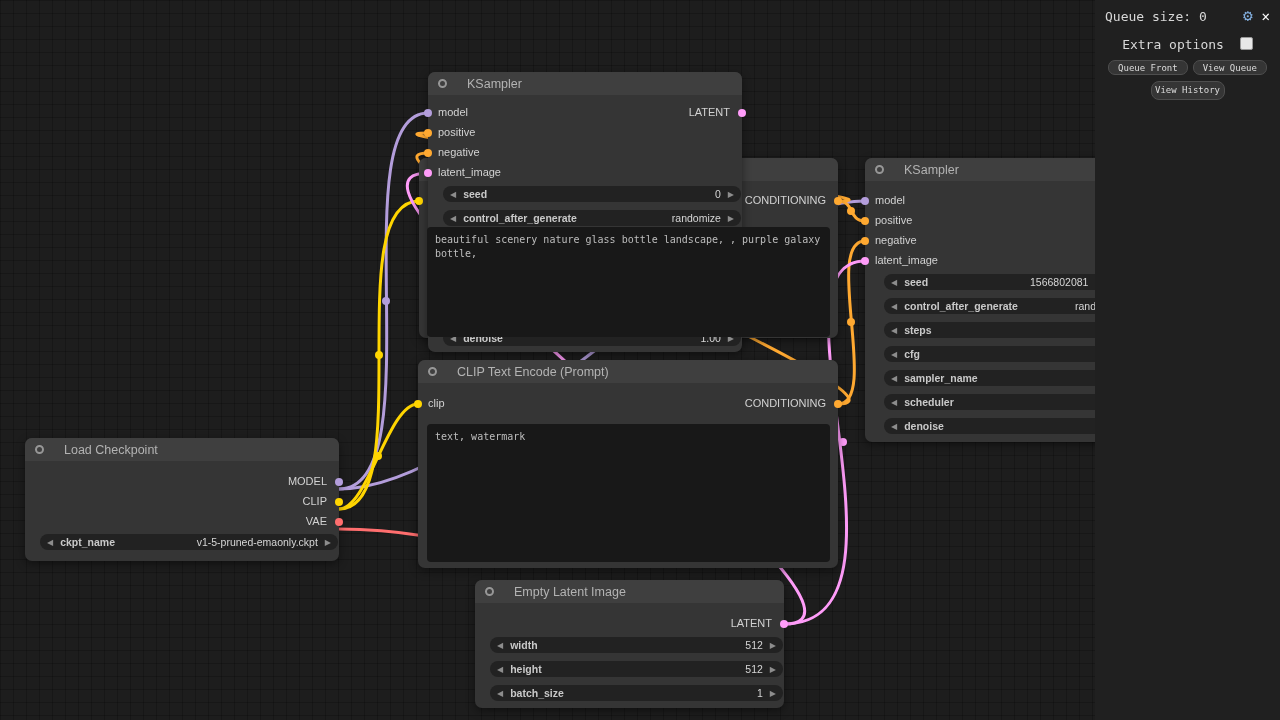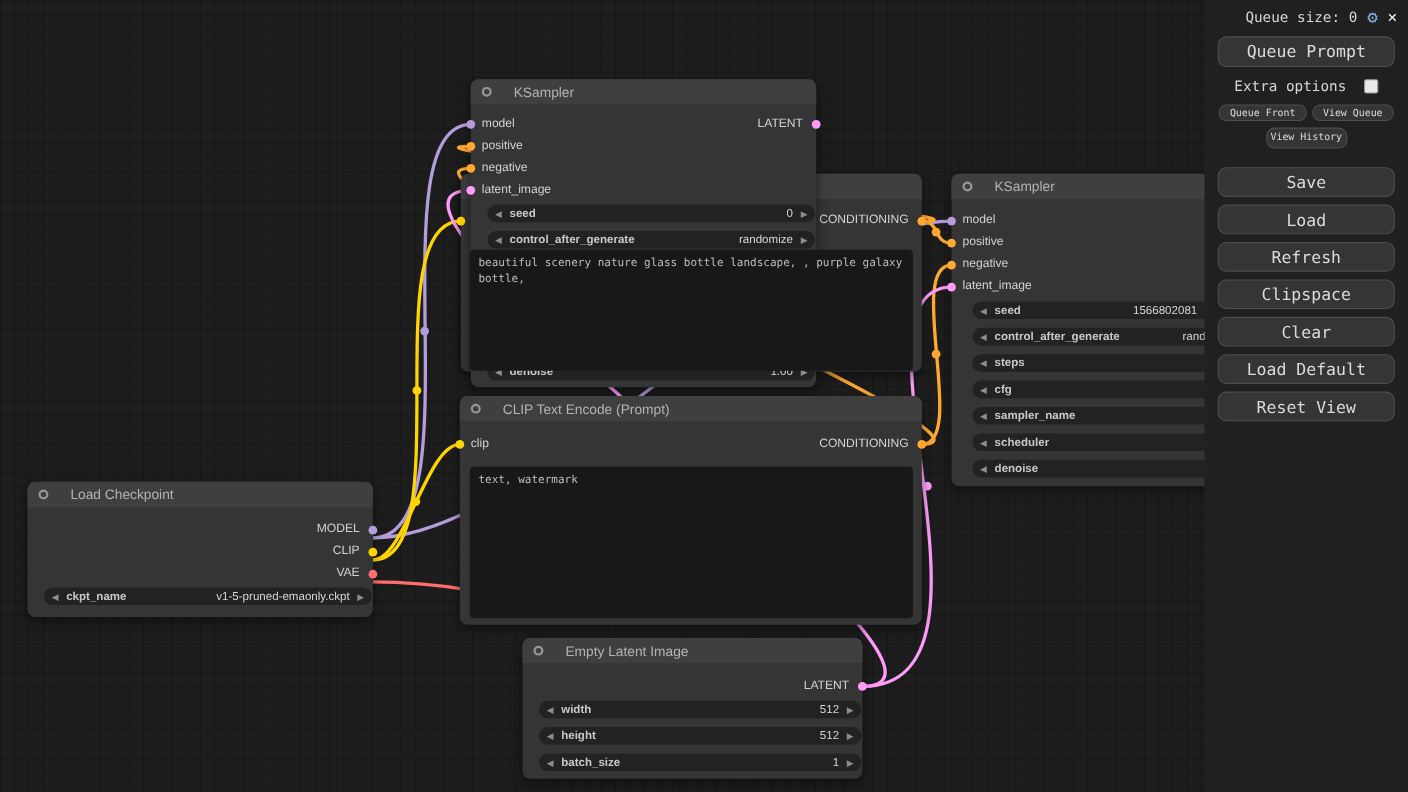--- a/index.html
+++ b/index.html
@@ -37,21 +37,21 @@
         box-sizing:border-box;}
   .c-model{background:#B39DDB;}
   .c-clip{background:#FFD500;}
   .c-vae{background:#FF6E6E;}
   .c-cond{background:#FFA931;}
   .c-latent{background:#FF9CF9;}
   
   .sidebar{position:absolute;right:0;top:0;width:185px;height:720px;background:#202020;
         z-index:10;font-family:"DejaVu Sans Mono", monospace;color:#dcdcdc;}
   .sb-header{display:flex;align-items:center;gap:9px;padding:8px 10px 2px 10px;}
-  .sb-queue-size{flex:1;font-size:13px;color:#d8d8d8;text-align:right;}
+  .sb-queue-size{flex:1;font-size:13px;color:#d8d8d8;}
   .gear{font-size:16px;color:#82aede;cursor:pointer;line-height:1;}
   .closex{font-size:14px;color:#ffffff;cursor:pointer;line-height:1;}
   .sb-btn{background:#353535;border:1px solid #4e4e4e;border-radius:8px;color:#dcdcdc;
         font-family:"DejaVu Sans Mono", monospace;display:flex;align-items:center;
         justify-content:center;cursor:pointer;box-sizing:border-box;text-align:center;}
   .queue-prompt{margin:7px 12px 0 12px;height:28px;font-size:15px;}
   .extra-row{display:flex;justify-content:center;gap:16px;
         margin-top:11px;font-size:13px;color:#d8d8d8;}
   .checkbox{width:11px;height:11px;background:#e8e8e8;border:1px solid #999;border-radius:2px;}
   .small-row{display:flex;justify-content:center;gap:5px;margin-top:8px;}
@@ -239,32 +239,22 @@
     </div>
   </div>
 </div>
 
 <div class="sidebar">
   <div class="sb-header">
     <span class="sb-queue-size">Queue size: 0</span>
     <span class="gear">⚙</span>
     <span class="closex">✕</span>
   </div>
-  <div class="sb-btn queue-prompt">Queue Prompt</div>
   <div class="extra-row">
     <span>Extra options</span>
     <span class="checkbox"></span>
   </div>
   <div class="small-row">
     <div class="sb-btn sb-small">Queue Front</div>
     <div class="sb-btn sb-small">View Queue</div>
   </div>
   <div class="sb-btn view-history">View History</div>
-  <div class="big-list">
-    <div class="sb-btn sb-big">Save</div>
-    <div class="sb-btn sb-big">Load</div>
-    <div class="sb-btn sb-big">Refresh</div>
-    <div class="sb-btn sb-big">Clipspace</div>
-    <div class="sb-btn sb-big">Clear</div>
-    <div class="sb-btn sb-big">Load Default</div>
-    <div class="sb-btn sb-big">Reset View</div>
-  </div>
 </div>
 
 </body></html>

